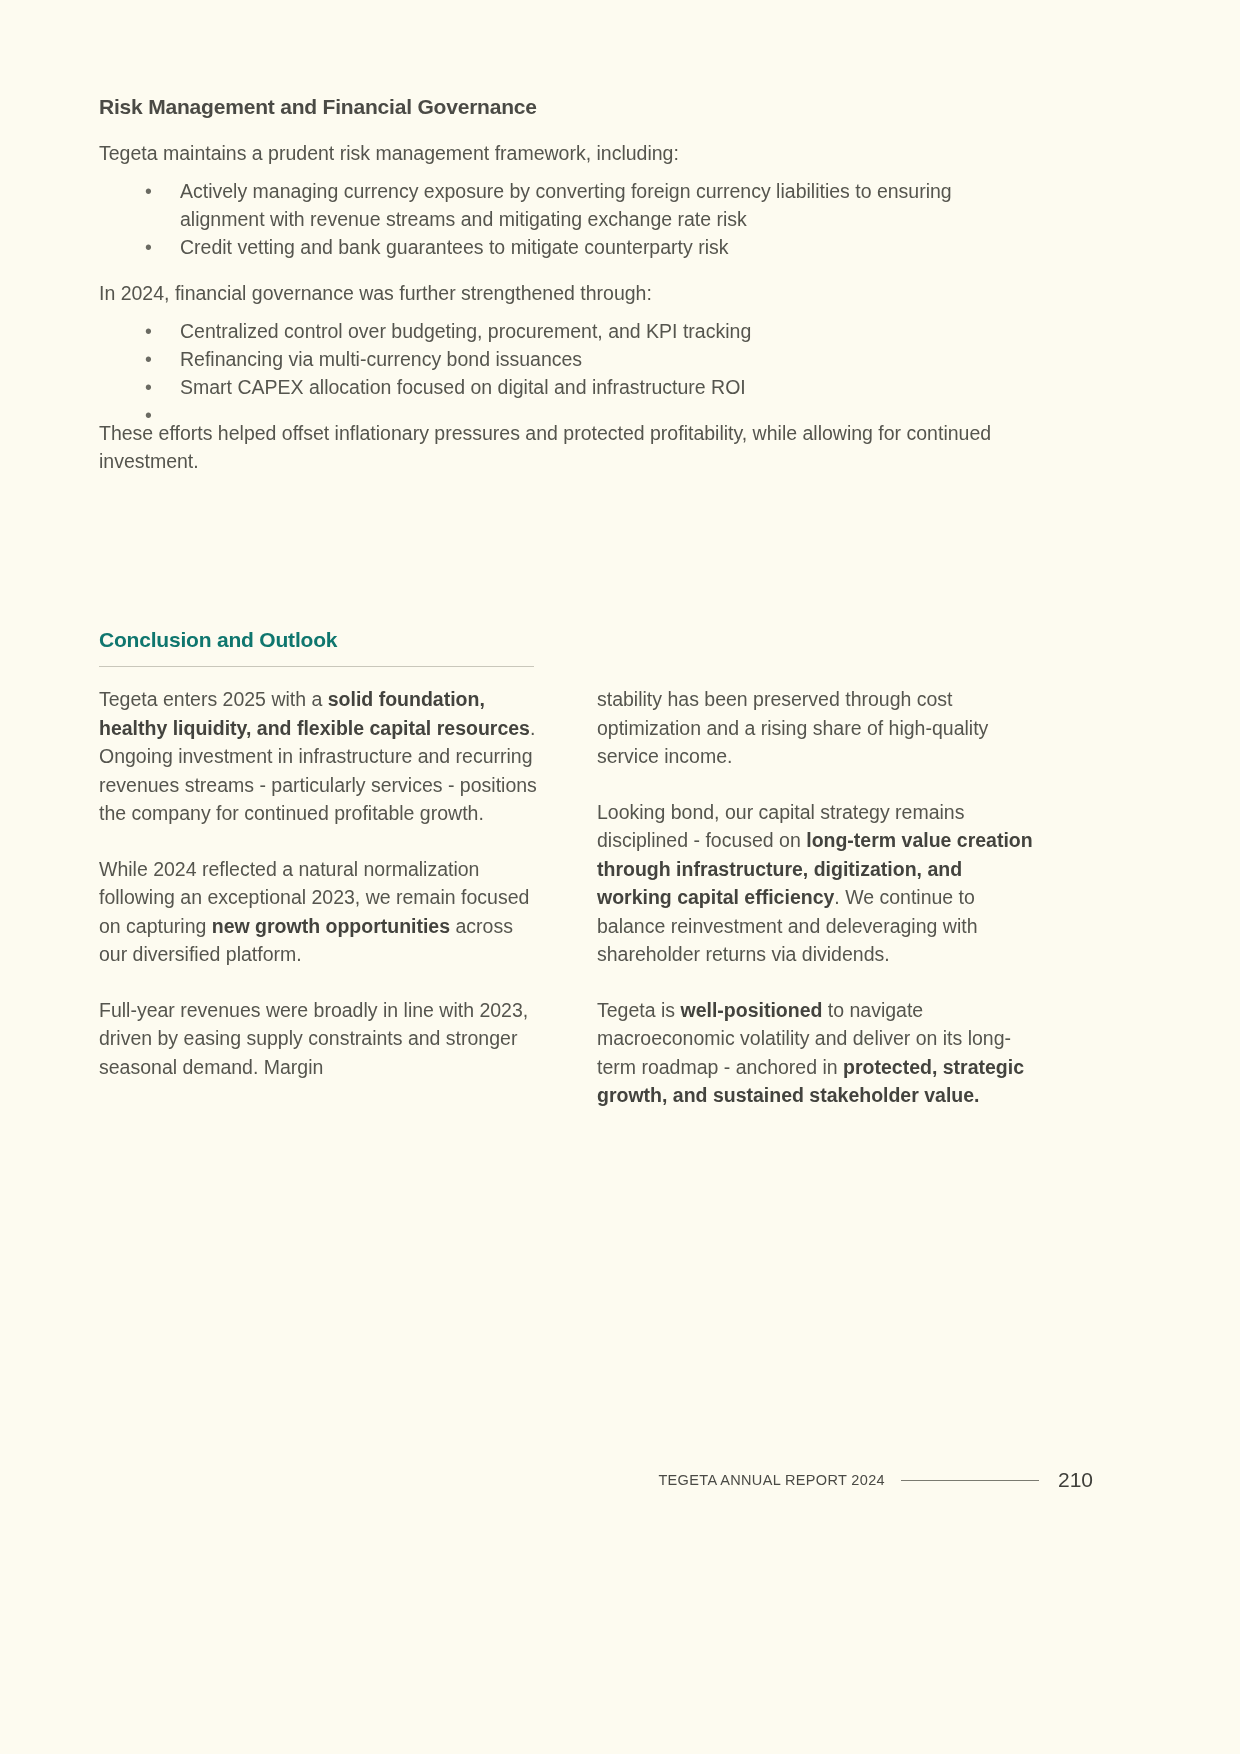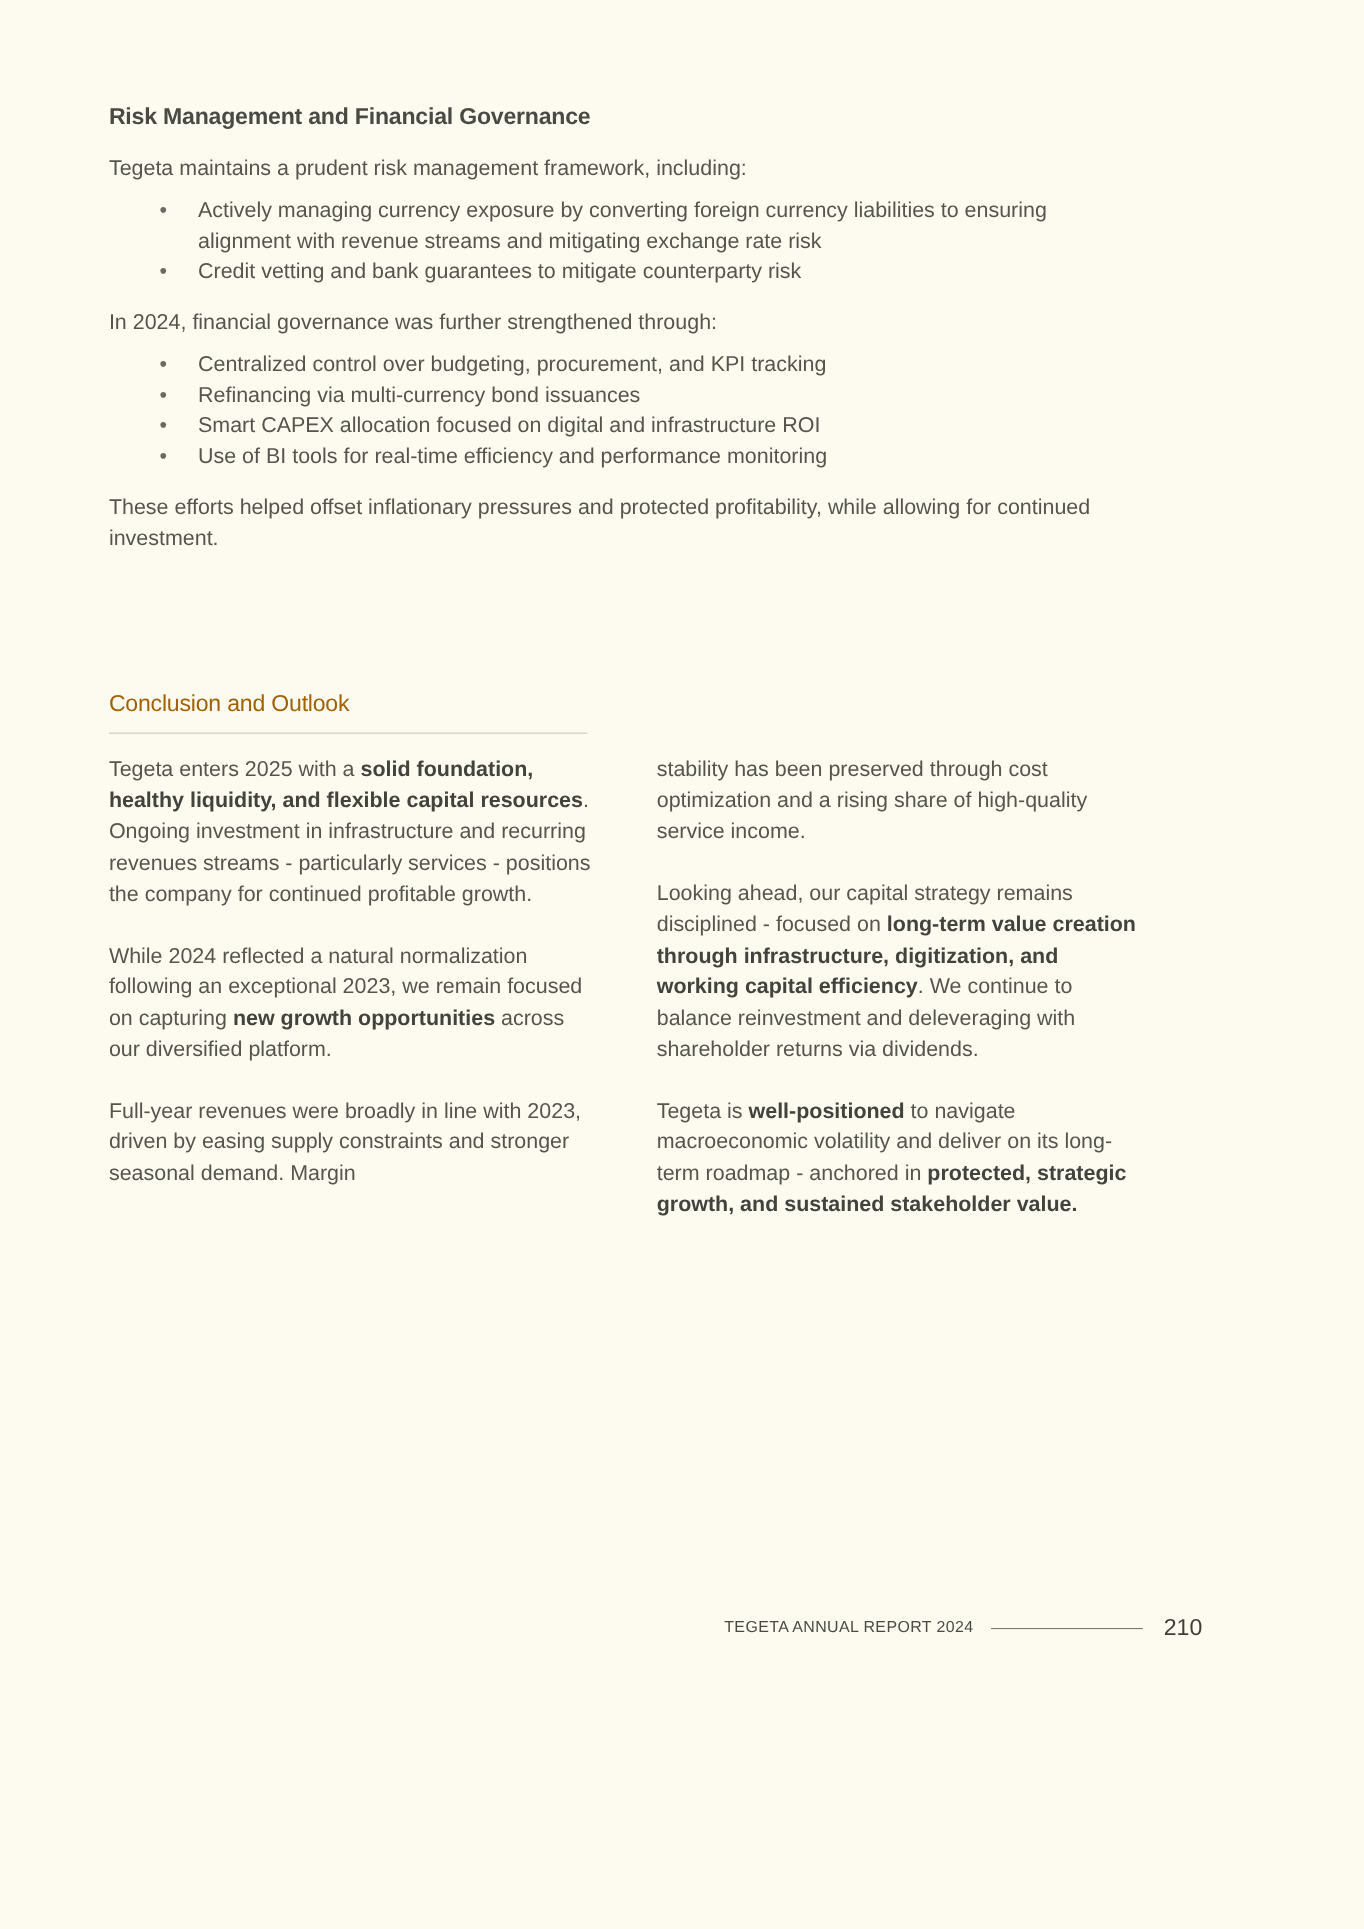--- a/index.html
+++ b/index.html
@@ -72,23 +72,23 @@
 
   
   .conclusion {
     position: absolute;
     left: 99px;
     top: 628px;
     width: 940px;
   }
   .conclusion h2 {
     font-size: 21px;
-    font-weight: normal;
+    font-weight: bold;
     margin: 0 0 14px 0;
-    color: #a16207;
+    color: #0f766e;
     letter-spacing: -0.2px;
   }
   .rule {
     width: 435px;
     height: 1px;
     background: #c9c7bb;
     margin: 0 0 18px 0;
   }
 
   .columns {
@@ -173,21 +173,20 @@
       <li>
         <span class="dot">•</span>
         <span>Refinancing via multi-currency bond issuances</span>
       </li>
       <li>
         <span class="dot">•</span>
         <span>Smart CAPEX allocation focused on digital and infrastructure ROI</span>
       </li>
       <li>
         <span class="dot">•</span>
-        <span>Use of BI tools for real-time efficiency and performance monitoring</span>
       </li>
     </ul>
 
     <p class="body-text closing-para">These efforts helped offset inflationary pressures and protected profitability, while allowing for continued investment.</p>
   </div>
 
   <div class="conclusion">
     <h2>Conclusion and Outlook</h2>
     <div class="rule"></div>
 
@@ -196,21 +195,21 @@
         <p><span>Tegeta enters 2025 with a </span><b>solid foundation, healthy liquidity, and flexible capital resources</b><span>. Ongoing investment in infrastructure and recurring revenues streams - particularly services - positions the company for continued profitable growth.</span></p>
 
         <p><span>While 2024 reflected a natural normalization following an exceptional 2023, we remain focused on capturing </span><b>new growth opportunities</b><span> across our diversified platform.</span></p>
 
         <p>Full-year revenues were broadly in line with 2023, driven by easing supply constraints and stronger seasonal demand. Margin</p>
       </div>
 
       <div class="col">
         <p>stability has been preserved through cost optimization and a rising share of high-quality service income.</p>
 
-        <p><span>Looking ahead, our capital strategy remains disciplined - focused on </span><b>long-term value creation through infrastructure, digitization, and working capital efficiency</b><span>. We continue to balance reinvestment and deleveraging with shareholder returns via dividends.</span></p>
+        <p><span>Looking bond, our capital strategy remains disciplined - focused on </span><b>long-term value creation through infrastructure, digitization, and working capital efficiency</b><span>. We continue to balance reinvestment and deleveraging with shareholder returns via dividends.</span></p>
 
         <p><span>Tegeta is </span><b>well-positioned</b><span> to navigate macroeconomic volatility and deliver on its long-term roadmap - anchored in </span><b>protected, strategic growth, and sustained stakeholder value.</b></p>
       </div>
     </div>
   </div>
 
   <div class="footer">
     <span class="footer-label">TEGETA ANNUAL REPORT 2024</span>
     <span class="footer-rule"></span>
     <span class="footer-page">210</span>

